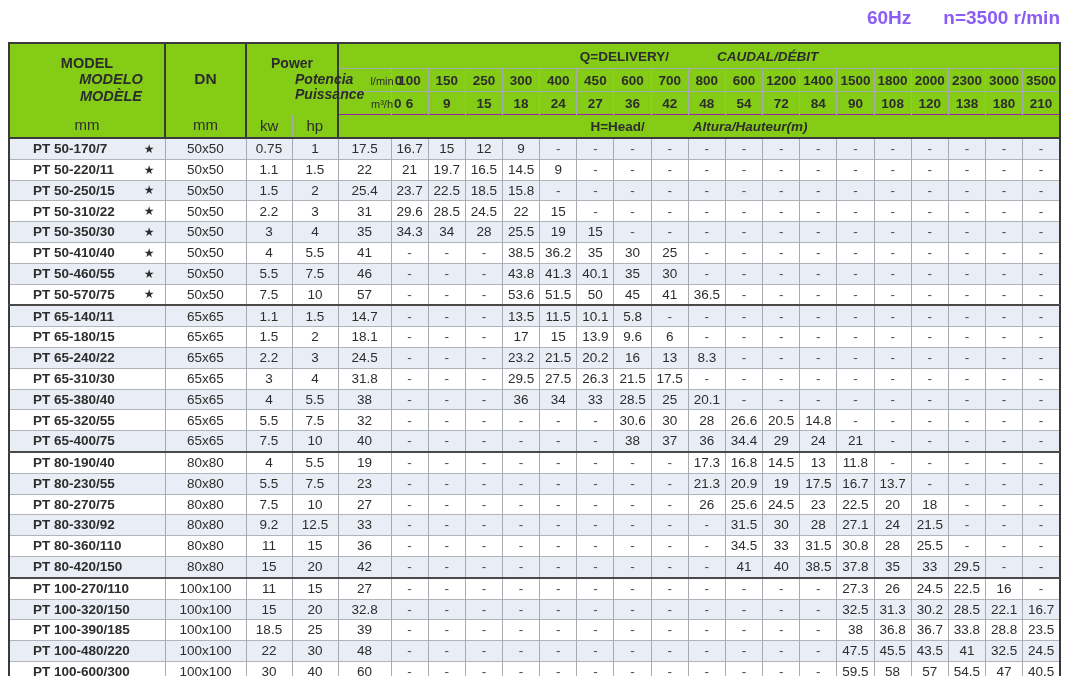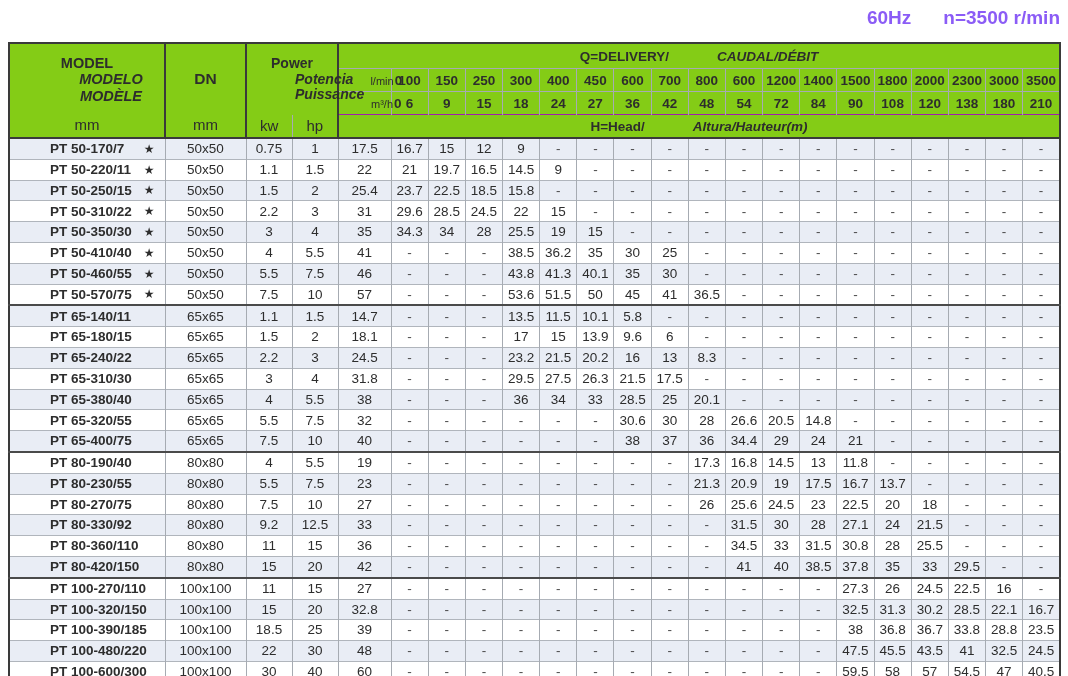--- a/index.html
+++ b/index.html
@@ -45,21 +45,21 @@
 
   .kwhp{font-size:15px;border-bottom:2px solid #3a3a3a;}
   .kwhp.hp{border-left:1px solid #a6abb2;border-right:2px solid #3a3a3a;}
 
   
   tbody td{height:19.8px;text-align:center;font-size:13.5px;line-height:1;
     border-top:1px solid #b0b5bc;border-left:1px solid #a6abb2;}
   tbody td:first-child{border-left:none;}
   tbody tr:nth-child(odd) td{background:#e9edf5;}
   tbody tr.group-start td{border-top:2px solid #4a4a4a;}
-  td.model{text-align:left;padding-left:40px;font-weight:700;position:relative;}
+  td.model{text-align:left;padding-left:23px;font-weight:700;position:relative;}
   td.model .star{position:absolute;right:10px;top:50%;transform:translateY(-52%);
     font-size:12px;font-weight:normal;}
   td.dash{color:#4a4a4a;}
 
   
   .footnote{position:absolute;left:10px;top:653px;font-size:15.5px;font-weight:700;}
   .footnote .fstar{font-size:13.5px;margin-right:1px;}
 </style>
 </head>
 <body>

